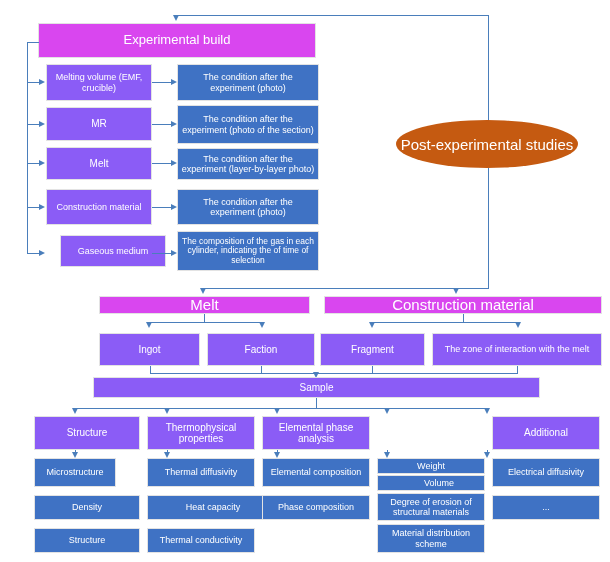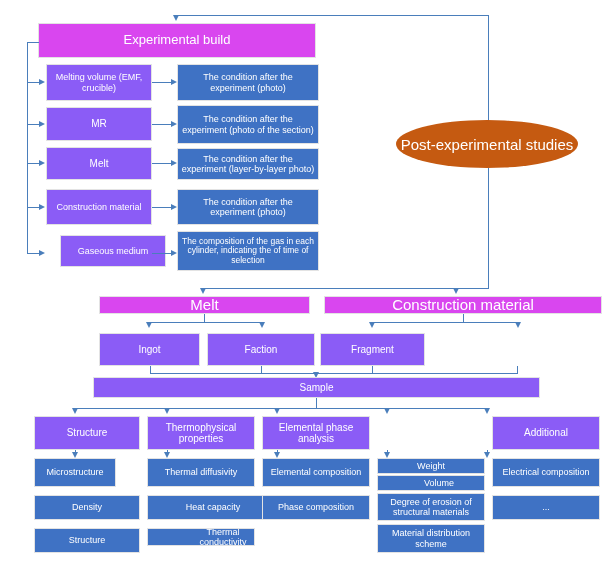--- a/index.html
+++ b/index.html
@@ -174,20 +174,23 @@
 
   <div class="box green t10" style="left:99px; top:333px; width:101px; height:33px;">
     <span>Ingot</span>
   </div>
   <div class="box green t10" style="left:207px; top:333px; width:108px; height:33px;">
     <span>Faction</span>
   </div>
   <div class="box green t10" style="left:320px; top:333px; width:105px; height:33px;">
     <span>Fragment</span>
   </div>
+  <div class="box green t9" style="left:432px; top:333px; width:170px; height:33px;">
+    <span>The zone of interaction with the melt</span>
+  </div>
 
   <div class="ln lnv" style="left:150px; top:366px; height:7px;"></div>
   <div class="ln lnv" style="left:261px; top:366px; height:7px;"></div>
   <div class="ln lnv" style="left:372px; top:366px; height:7px;"></div>
   <div class="ln lnv" style="left:517px; top:366px; height:7px;"></div>
   <div class="ln lnh" style="left:150px; top:373px; width:368px;"></div>
   <div class="arr arr-d" style="left:313px; top:372px;"></div>
 
   <div class="box green t10" style="left:93px; top:377px; width:447px; height:21px;">
     <span>Sample</span>
@@ -220,21 +223,21 @@
     <span>Thermophysical properties</span>
   </div>
   <div class="ln lnv" style="left:167px; top:450px; height:3px;"></div>
   <div class="arr arr-d" style="left:164px; top:452px;"></div>
   <div class="box blue t9" style="left:147px; top:458px; width:108px; height:29px;">
     <span>Thermal diffusivity</span>
   </div>
   <div class="box blue t9" style="left:147px; top:495px; width:132px; height:25px;align-items:center;">
     <span>Heat capacity</span>
   </div>
-  <div class="box blue t9" style="left:147px; top:528px; width:108px; height:18px;padding-left:47px;">
+  <div class="box blue t9" style="left:147px; top:528px; width:108px; height:25px;">
     <span>Thermal conductivity</span>
   </div>
 
   <div class="box green t10" style="left:262px; top:416px; width:108px; height:34px;">
     <span>Elemental phase analysis</span>
   </div>
   <div class="ln lnv" style="left:277px; top:450px; height:3px;"></div>
   <div class="arr arr-d" style="left:274px; top:452px;"></div>
   <div class="box blue t9" style="left:262px; top:458px; width:108px; height:29px;">
     <span>Elemental composition</span>
@@ -257,19 +260,19 @@
   <div class="box blue t9" style="left:377px; top:524px; width:108px; height:29px;">
     <span>Material distribution scheme</span>
   </div>
 
   <div class="box green t10" style="left:492px; top:416px; width:108px; height:34px;">
     <span>Additional</span>
   </div>
   <div class="ln lnv" style="left:487px; top:450px; height:3px;"></div>
   <div class="arr arr-d" style="left:484px; top:452px;"></div>
   <div class="box blue t9" style="left:492px; top:458px; width:108px; height:29px;">
-    <span>Electrical composition</span>
+    <span>Electrical diffusivity</span>
   </div>
   <div class="box blue t9" style="left:492px; top:495px; width:108px; height:25px;">
     <span>...</span>
   </div>
 
 </div>
 
 </body></html>

